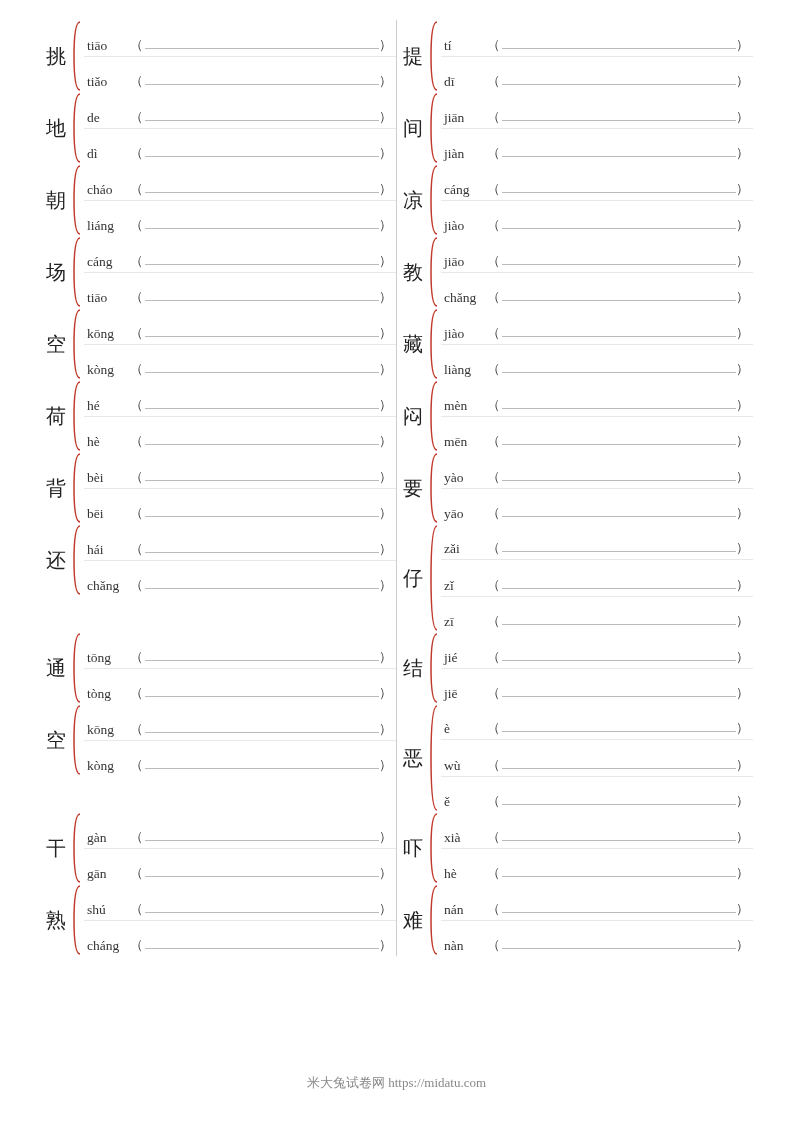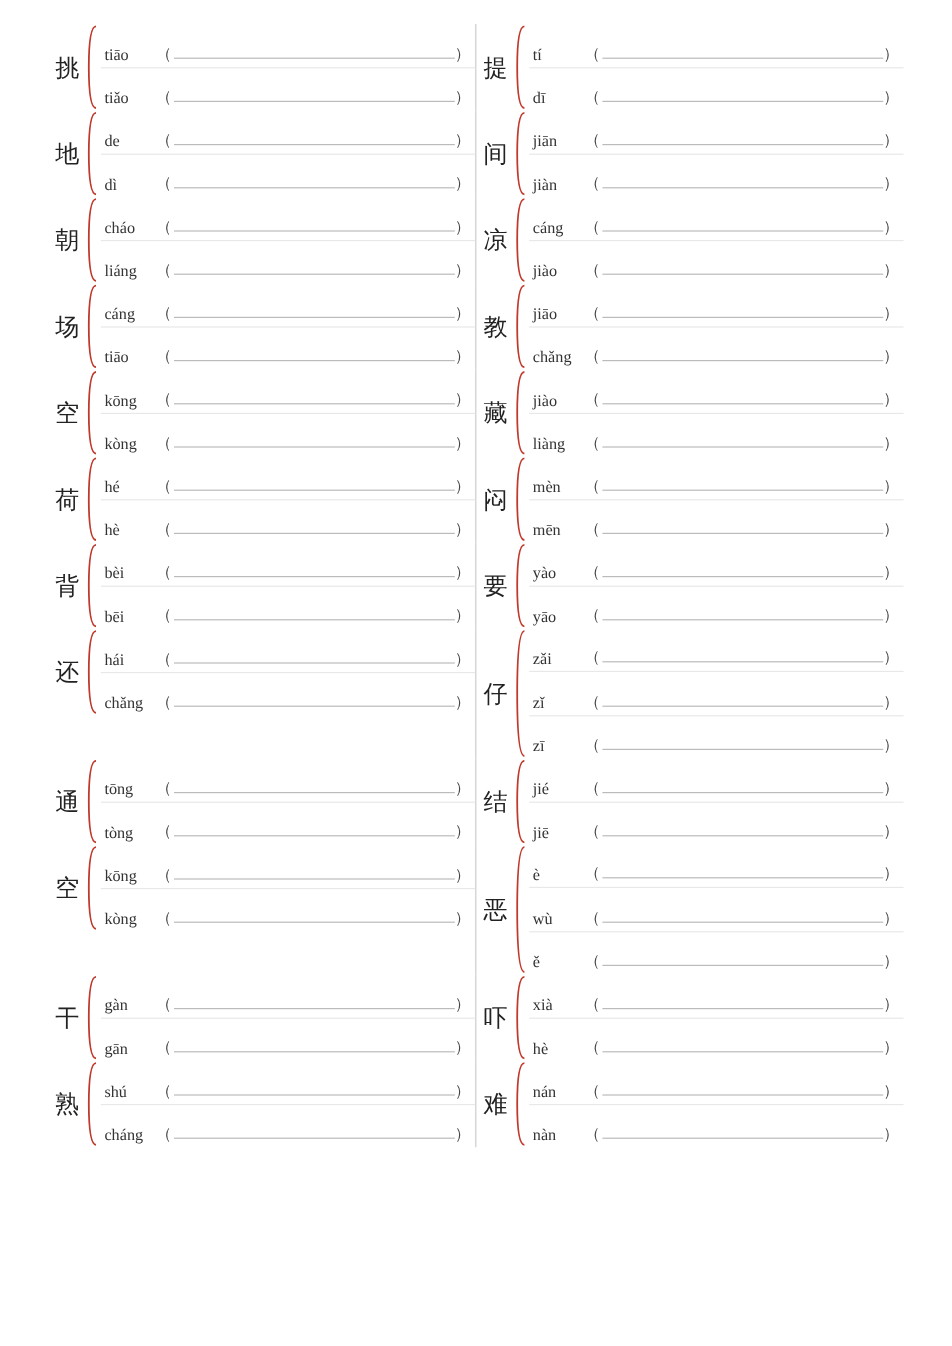--- a/index.html
+++ b/index.html
@@ -714,13 +714,16 @@
         <span class="e-open">（</span>
         <span class="e-fill"></span>
         <span class="e-close">）</span>
       </div>
               </div>
     </div>
           </td>
         </tr>
       </tbody>
   </table>
+  <div class="footer">
+    <span>米大兔试卷网 https://midatu.com</span>
+  </div>
 </div>
 
 </body></html>

